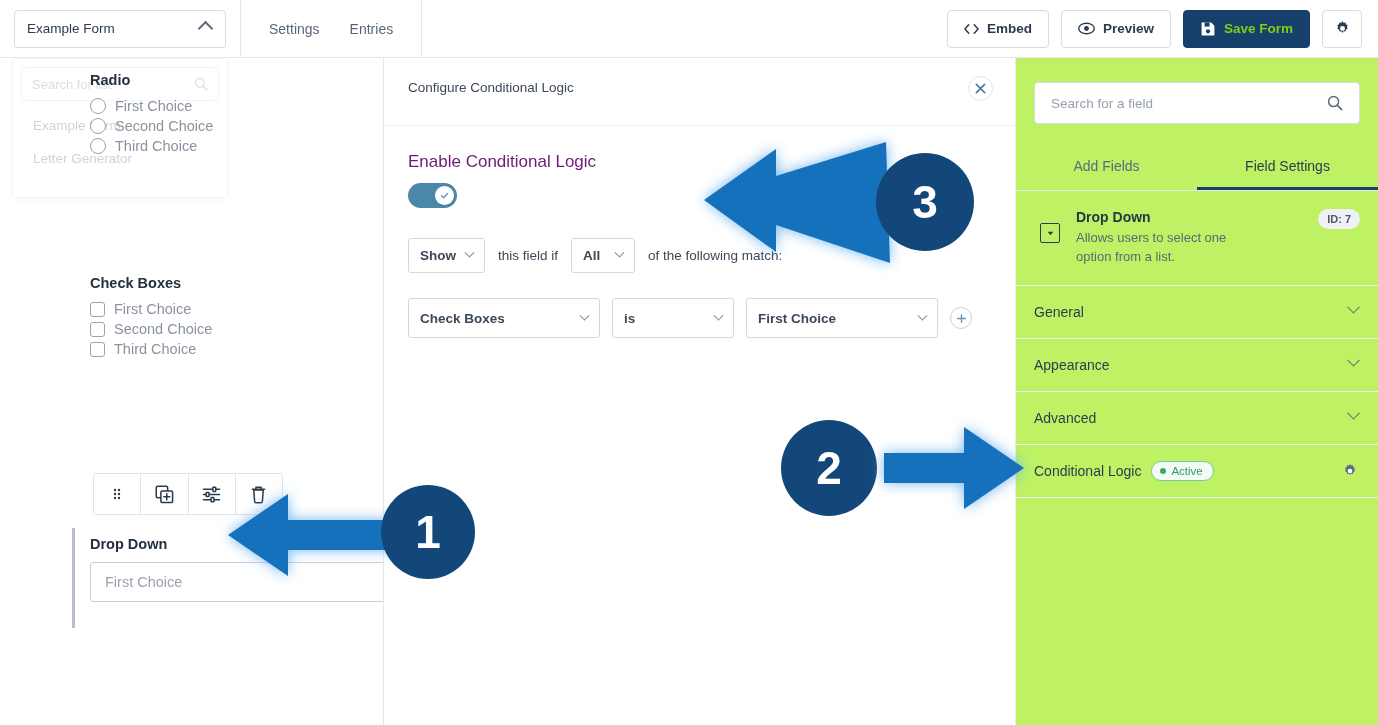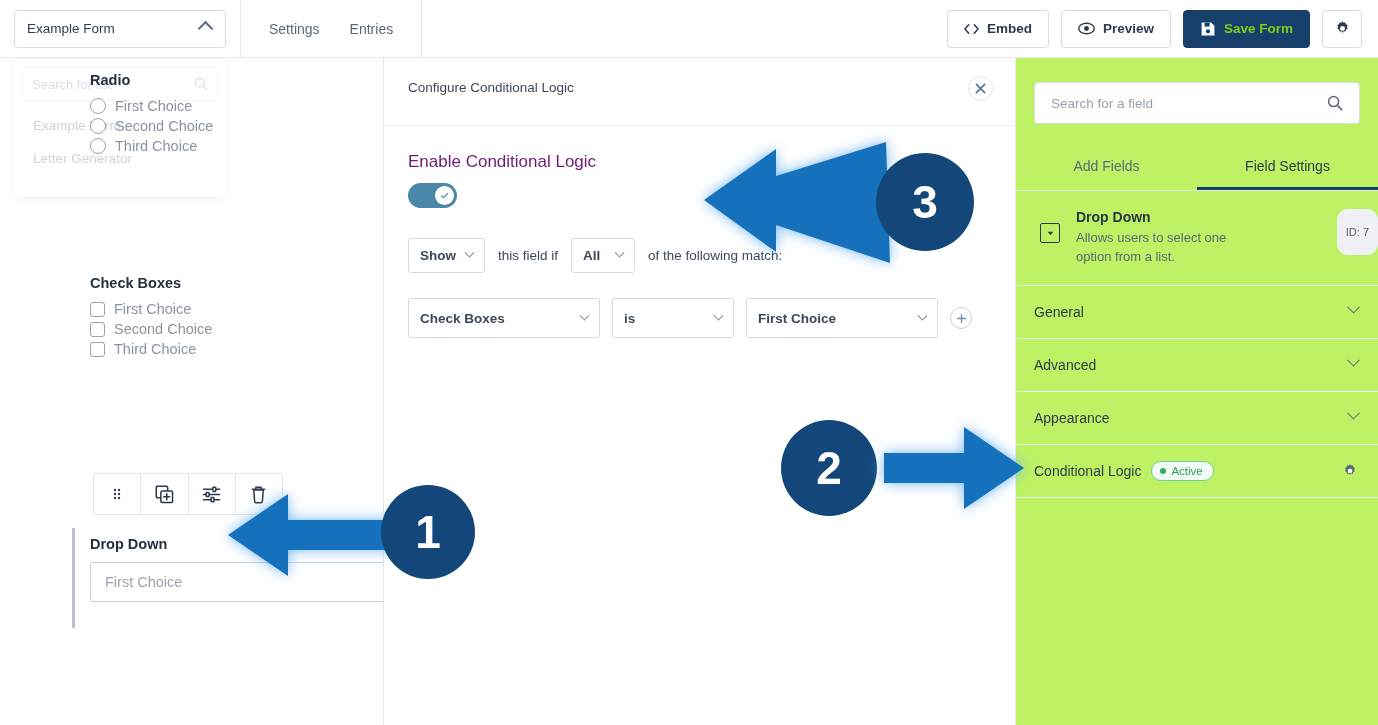--- a/index.html
+++ b/index.html
@@ -134,22 +134,22 @@
   .rp-search .v { flex:1; }
   .rp-tabs { display:flex; margin-top:22px; border-bottom:1px solid #e4e7ec; }
   .rp-tab { flex:1; text-align:center; padding:12px 0 13px 0; font-size:14px; color:#5d6a7b; }
   .rp-tab.active { color:#2d3b4d; border-bottom:3px solid #16406b; }
   .rp-fieldcard { display:flex; gap:16px; padding:18px 18px 18px 24px; position:relative; border-bottom:1px solid #eceff3;}
   .rp-fc-icon { width:20px; height:20px; border:1.7px solid #2b3a4d; border-radius:2px;
     display:flex; align-items:center; justify-content:center; margin-top:14px; flex:none;}
   .rp-fc-name { font-size:14px; font-weight:700; color:#2a3746; margin-bottom:4px; }
   .rp-fc-desc { font-size:13px; color:#5c6877; line-height:1.45; width:185px;}
   .rp-id {
-    position:absolute; right:0; top:18px; background:#f0f1f6; color:#4b586a;
-    font-size:11px; font-weight:400; padding:17px 9px; border-radius:11px;
+    position:absolute; right:18px; top:18px; background:#f0f1f6; color:#4b586a;
+    font-size:11px; font-weight:700; padding:4px 9px; border-radius:11px;
   }
   .rp-acc {
     height:53px; border-bottom:1px solid #eceff3; display:flex; align-items:center;
     padding:0 20px 0 18px; font-size:14px; color:#2f3c4c; position:relative;
   }
   .rp-acc .t { flex:1; display:flex; align-items:center; gap:10px; }
   .chev-d { width:9px; height:9px; border-right:1.8px solid #5d6a7b; border-bottom:1.8px solid #5d6a7b;
     transform: rotate(45deg) translate(-3px,-3px); }
   .badge-active {
     border:1px solid #6fcf9a; color:#2f9e63; background:#f2fbf6; border-radius:12px;
@@ -409,27 +409,27 @@
     </div>
 
     <div class="rp-acc">
       <div class="t">
           <span>General</span>
         </div>
       <span class="chev-d"></span>
     </div>
     <div class="rp-acc">
       <div class="t">
-          <span>Advanced</span>
+          <span>Appearance</span>
         </div>
       <span class="chev-d"></span>
     </div>
     <div class="rp-acc">
       <div class="t">
-          <span>Appearance</span>
+          <span>Advanced</span>
         </div>
       <span class="chev-d"></span>
     </div>
     <div class="rp-acc">
       <div class="t">
         <span>Conditional Logic</span>
         <span class="badge-active">
           <span class="dot-green"></span>
           <span>Active</span>
         </span>

